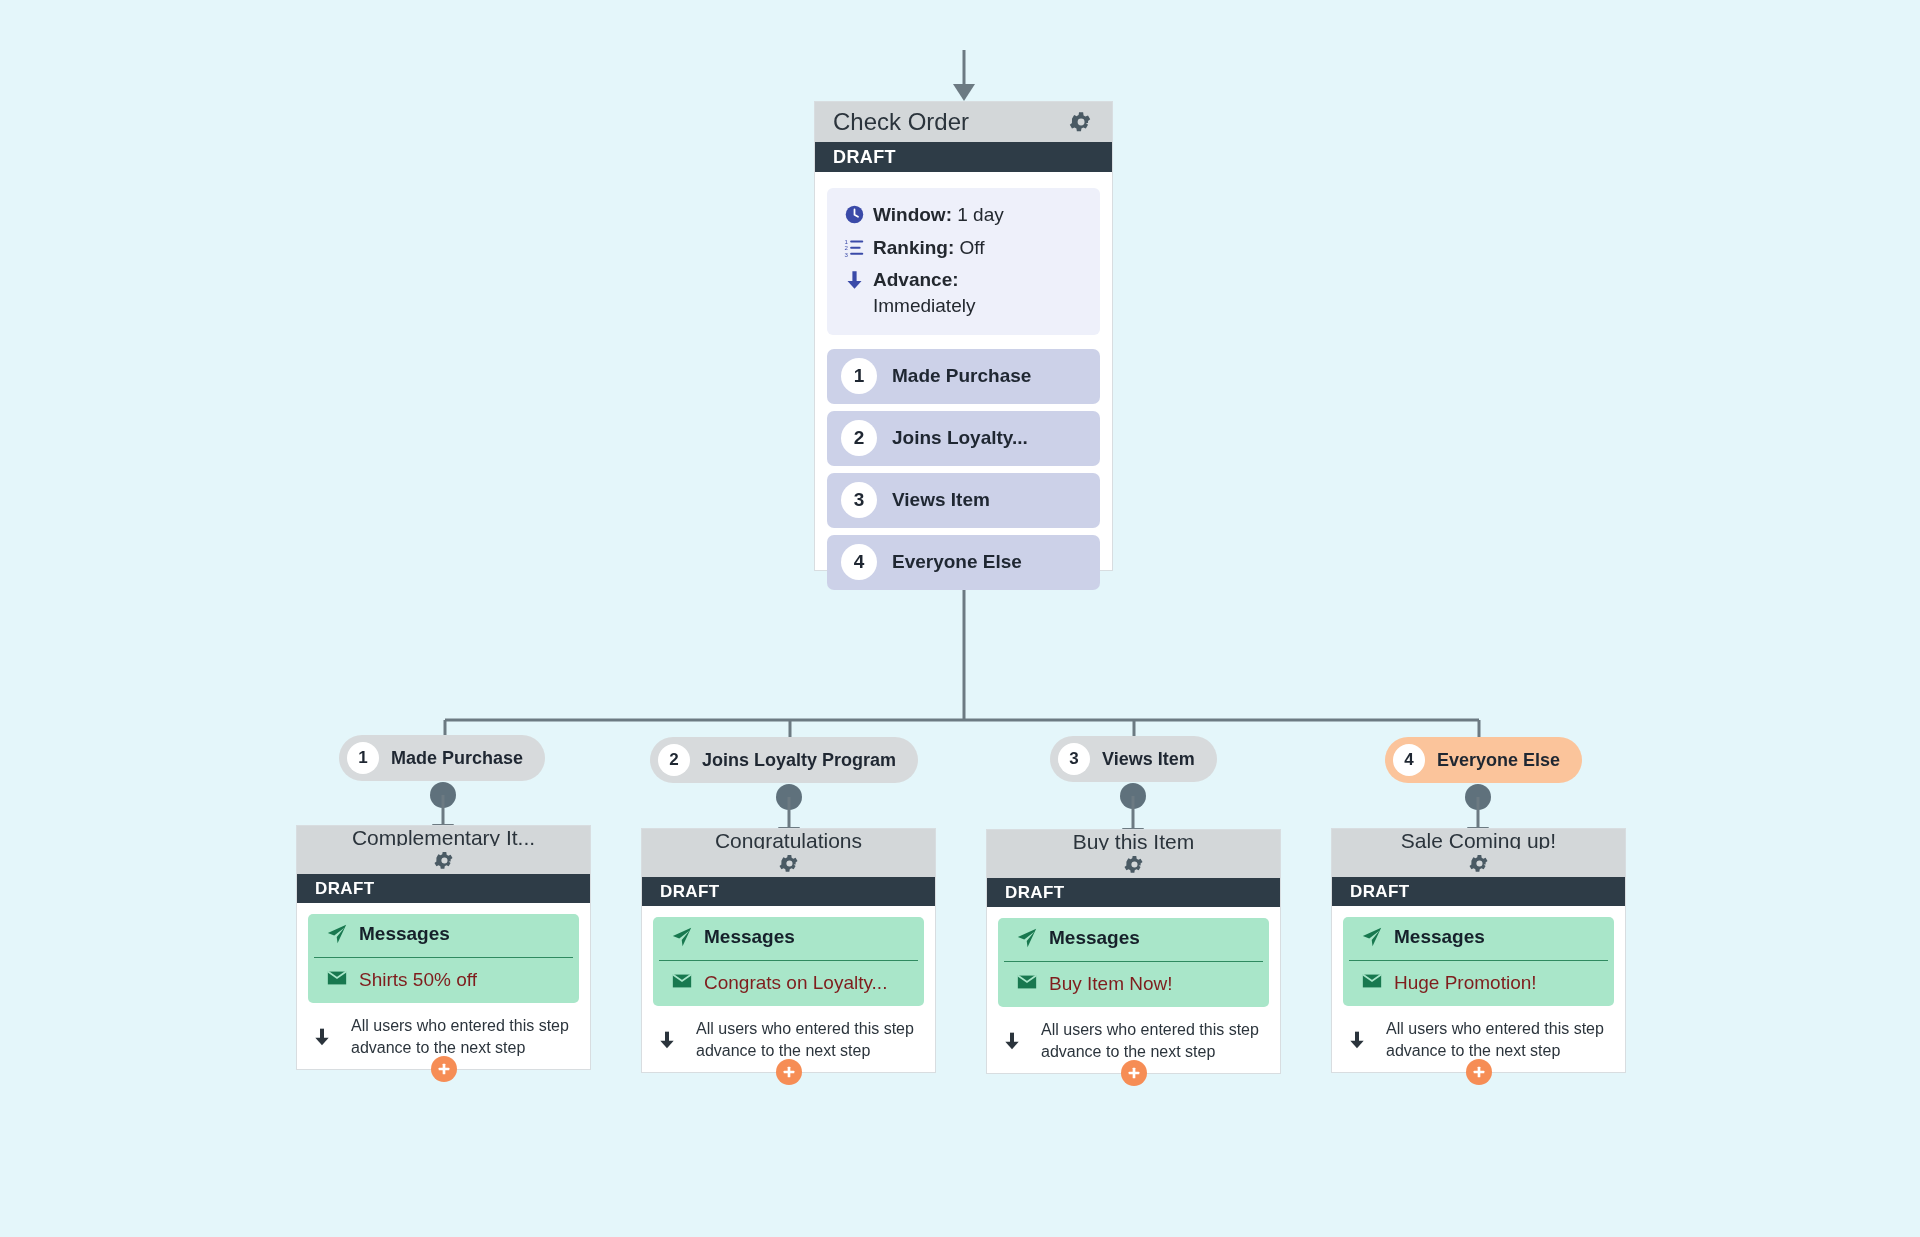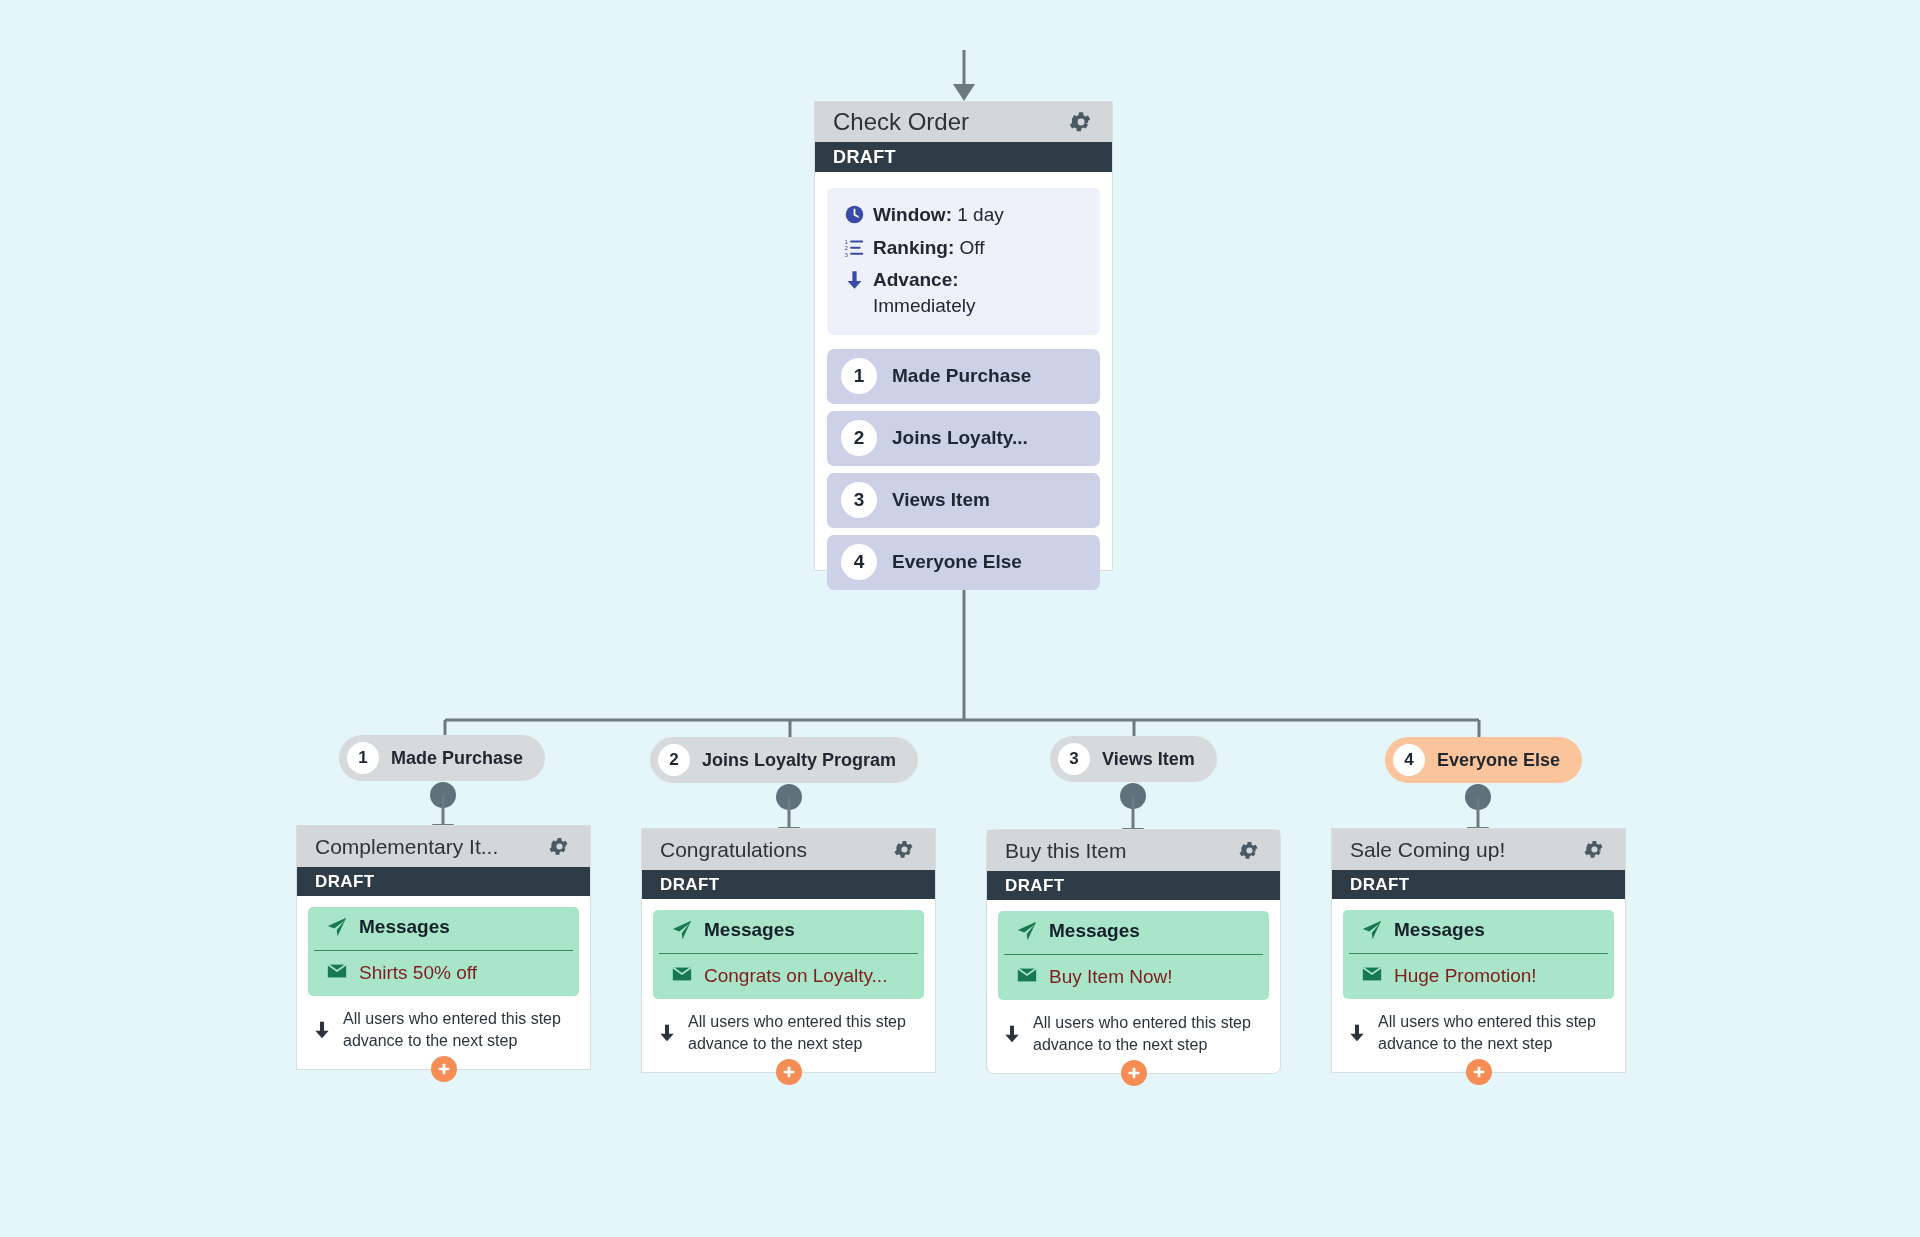--- a/index.html
+++ b/index.html
@@ -178,21 +178,21 @@
     color: #1f2732;
     margin-left: 12px;
     white-space: nowrap;
   }
 
   
   .step-card {
     width: 295px;
     height: 245px;
   }
-  .step-card .card-header { height: 41px; }
+  .step-card .card-header { height: 48px; flex-direction: column; }
   .step-card .card-title { font-size: 21px; }
   .step-card .draft-bar { height: 29px; font-size: 17px; }
 
   .msg-box {
     margin: 11px 11px 0 11px;
     background: #a9e6c9;
     border-radius: 5px;
     padding: 7px 0 8px 0;
   }
   .msg-head {
@@ -218,20 +218,21 @@
     color: #7f1d1d;
     margin-left: 11px;
     white-space: nowrap;
     overflow: hidden;
   }
 
   .advance-row {
     display: flex;
     align-items: center;
     padding: 12px 14px 0 10px;
+    gap: 8px;
   }
   .advance-ico {
     width: 30px;
     flex: none;
     display: flex;
     justify-content: center;
   }
   .advance-txt {
     font-size: 16px;
     color: #2b343c;
@@ -459,21 +460,21 @@
       <span class="advance-txt">All users who entered this step advance to the next step</span>
     </div>
     <div class="plus-btn">
       <svg width="16" height="16" viewBox="0 0 24 24" fill="#ffffff">
           <rect x="10" y="4" width="4" height="16" rx="1"></rect>
           <rect x="4" y="10" width="16" height="4" rx="1"></rect>
         </svg>
     </div>
   </div>
 
-  <div class="card step-card" style="left:986px; top:829px;border-radius:8px;">
+  <div class="card step-card" style="left:986px; top:829px;">
     <div class="card-header">
       <div class="card-title">Buy this Item</div>
       <div class="gear-btn">
         <svg width="23" height="23" viewBox="0 0 24 24" fill="#4a5a64">
             <path d="M19.4 13a7.8 7.8 0 000-2l2-1.6-2-3.4-2.4 1a7.6 7.6 0 00-1.7-1L14.9 3h-3.8l-.4 2.6a7.6 7.6 0 00-1.7 1l-2.4-1-2 3.4L4.6 11a7.8 7.8 0 000 2l-2 1.6 2 3.4 2.4-1c.5.4 1.1.8 1.7 1l.4 2.6h3.8l.4-2.6c.6-.2 1.2-.6 1.7-1l2.4 1 2-3.4-2-1.6zM13 15.2A3.2 3.2 0 1116.2 12 3.2 3.2 0 0113 15.2z"></path>
           </svg>
       </div>
     </div>
     <div class="draft-bar">DRAFT</div>
     <div class="msg-box">

